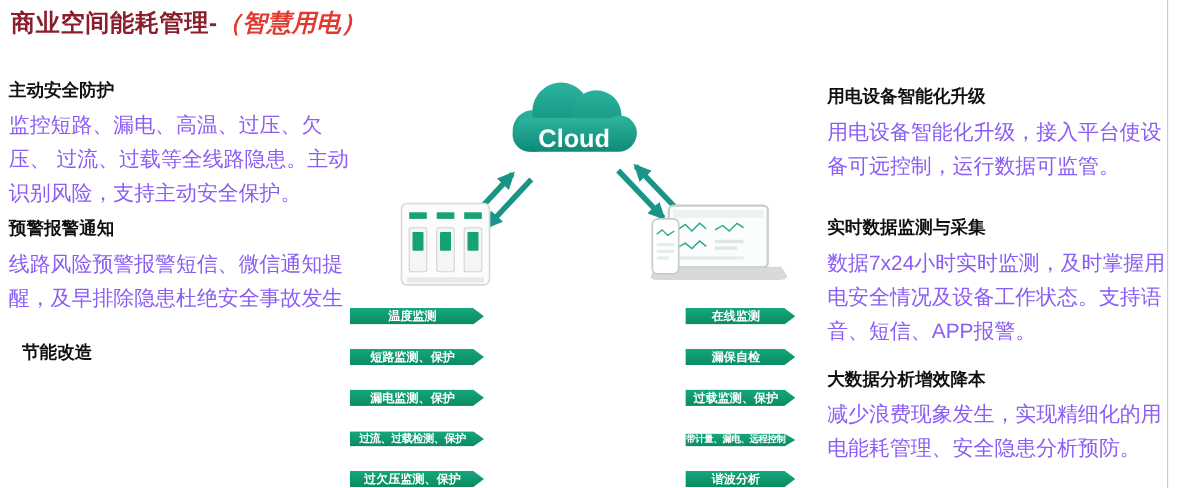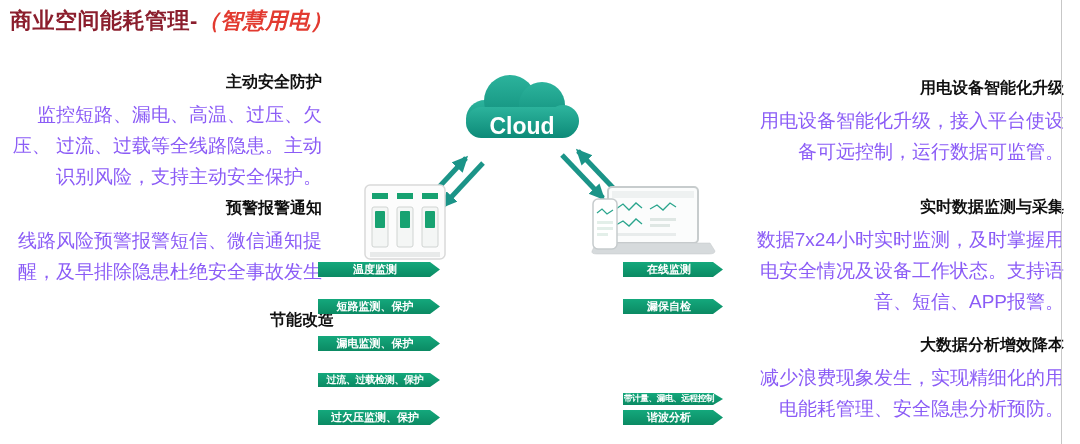--- a/index.html
+++ b/index.html
@@ -4,38 +4,38 @@
 <style>
   * { margin:0; padding:0; box-sizing:border-box; }
   body { font-family:"Liberation Sans","DejaVu Sans",sans-serif; background:#fff; }
   .page { position:relative; width:1080px; height:444px; background:#fff; overflow:hidden; }
 
   
   .title { position:absolute; left:10px; top:6px; font-size:22px; font-weight:bold; color:#8b1e2d; letter-spacing:.5px; }
   .title .hl { color:#e23a30;font-style:italic; }
 
   
-  .info { position:absolute;text-align:right; }
+  .info { position:absolute; }
   .info h2 { font-size:16px; font-weight:bold; color:#101010; margin-bottom:7px; }
   .info p { font-size:19px; color:#8b5cf6; line-height:1.62; }
   .sec-l1 { left:8px;  top:72px;  width:314px; }
   .sec-l2 { left:8px;  top:198px; width:314px; }
   .sec-l3 { left:20px;  top:310px; width:314px; }
   .sec-r1 { left:752px; top:78px;  width:312px; }
   .sec-r2 { left:752px; top:197px; width:312px; }
   .sec-r3 { left:752px; top:335px; width:312px; }
 
   
   .diagram { position:absolute; left:310px; top:55px; width:440px; height:212px; }
 
   
   .banners { position:absolute; }
   .banners-left  { left:318px; top:262px; }
   .banners-right { left:570px; top:262px; }
-  .brow { display:flex; align-items:flex-start; height:33px; margin-bottom:4px; }
+  .brow { display:flex; align-items:flex-end; height:33px; margin-bottom:4px; }
   .gbanner {
     background:linear-gradient(180deg,#14a87c,#0b8a63);
     clip-path:polygon(0 0, calc(100% - 10px) 0, 100% 50%, calc(100% - 10px) 100%, 0 100%);
     display:flex; align-items:center; justify-content:center;
     color:#fff; font-weight:bold; white-space:nowrap; padding:0 10px 0 2px;
   }
   .barrow {
     background:linear-gradient(180deg,#20508f,#163a72);
     clip-path:polygon(0 0, calc(100% - 13px) 0, 100% 50%, calc(100% - 13px) 100%, 0 100%);
   }
@@ -186,20 +186,23 @@
         </div>
     </div>
     <div class="brow">
       <div class="barrow"></div>
       <div class="gbanner">
           <span>漏保自检</span>
         </div>
     </div>
     <div class="brow">
       <div class="barrow"></div>
+      <div class="gbanner">
+          <span>过载监测、保护</span>
+        </div>
     </div>
     <div class="brow">
       <div class="barrow"></div>
       <div class="gbanner">
           <span>带计量、漏电、远程控制</span>
         </div>
     </div>
     <div class="brow">
       <div class="barrow"></div>
       <div class="gbanner">

